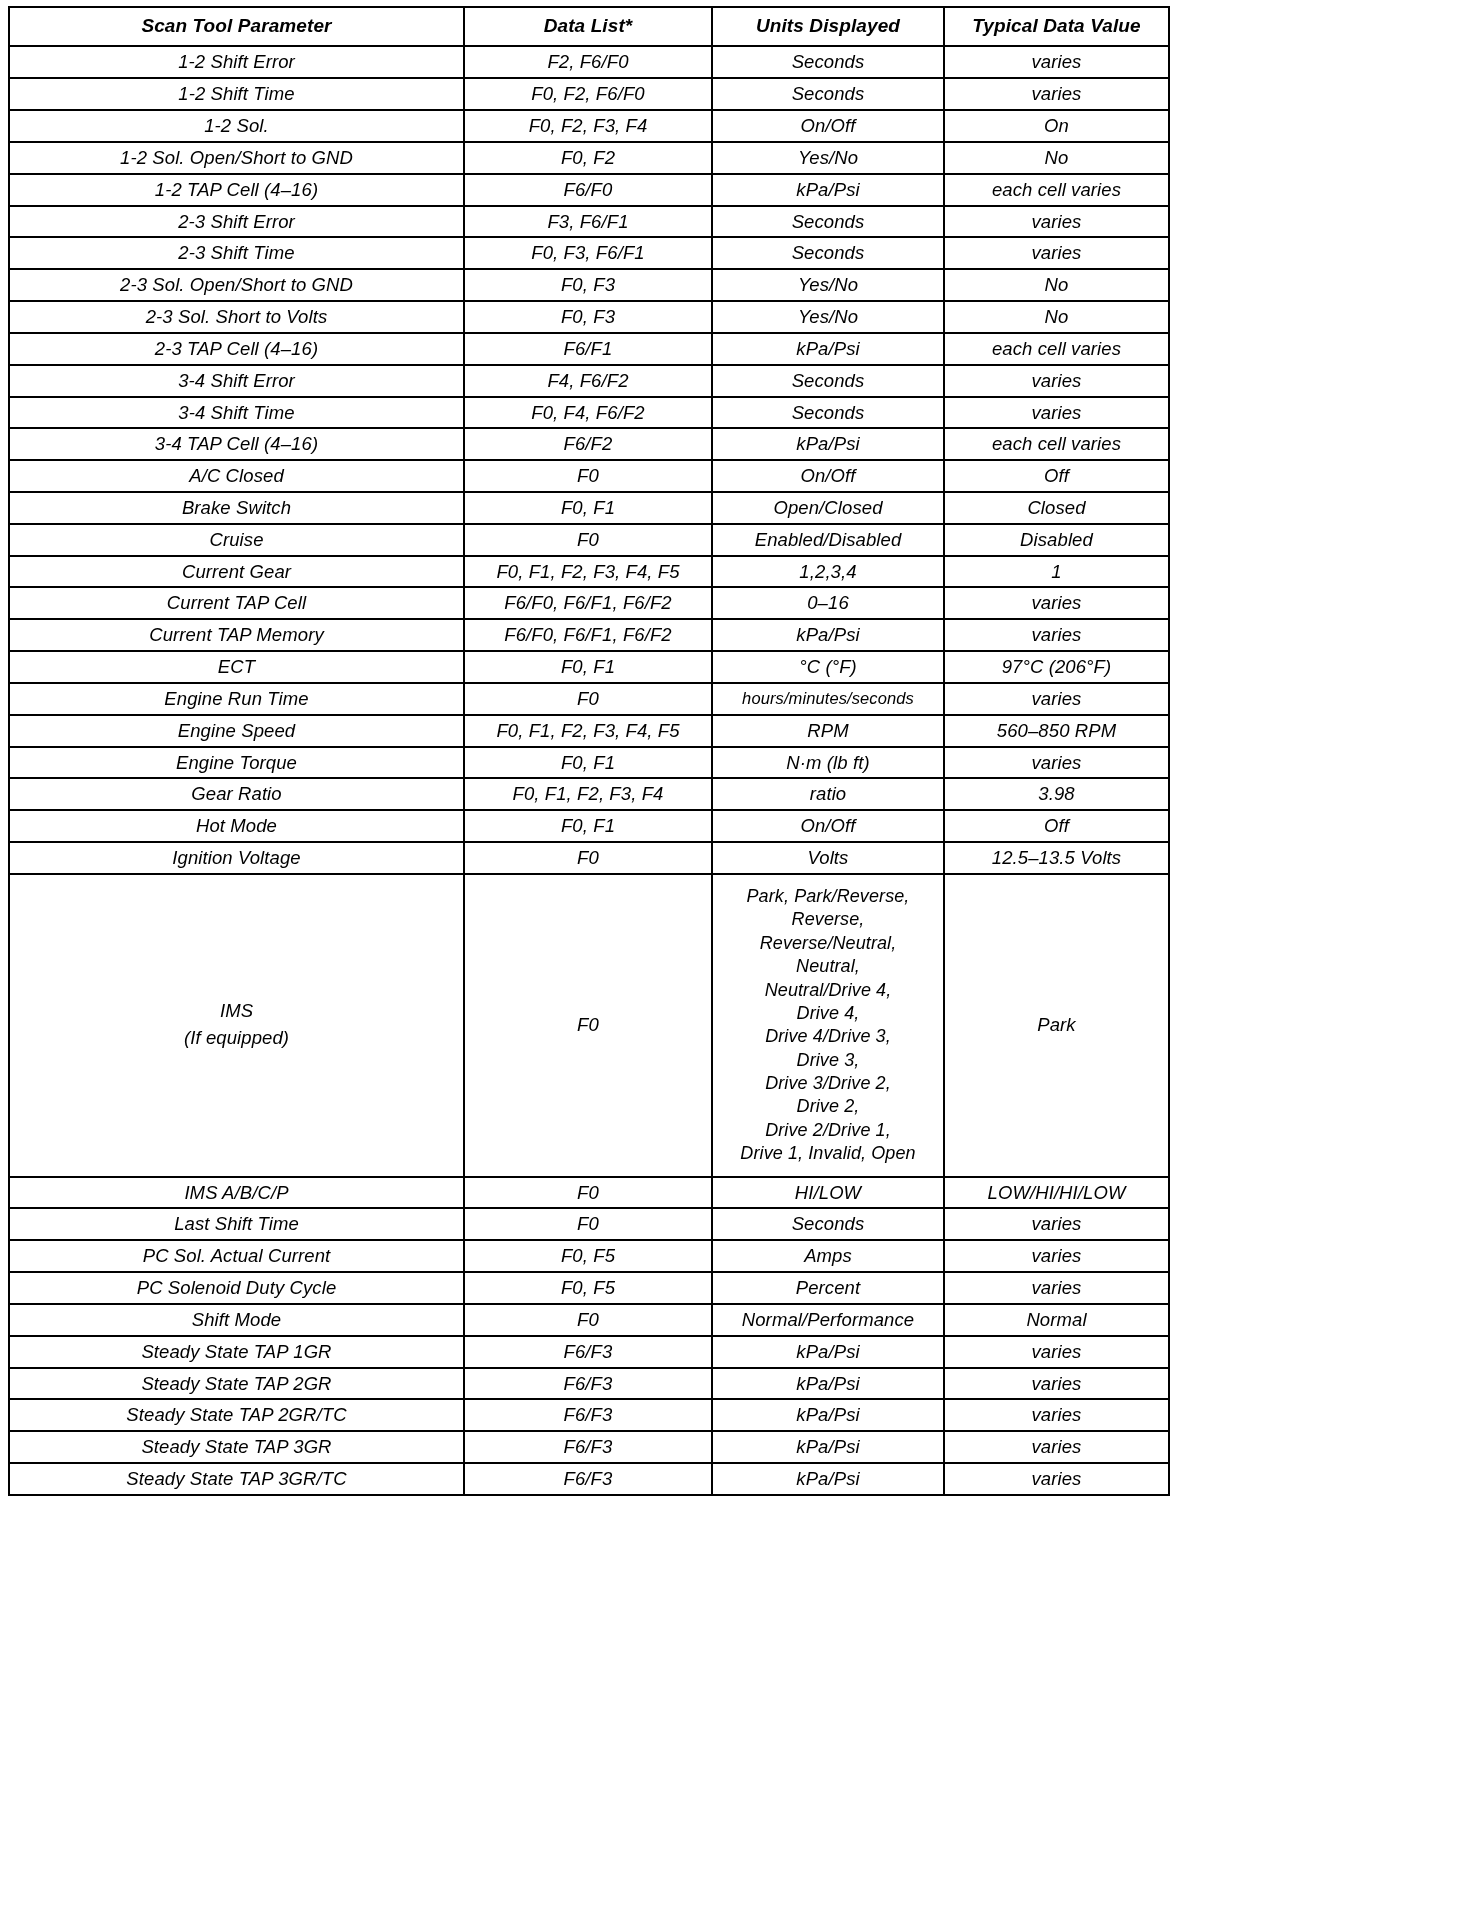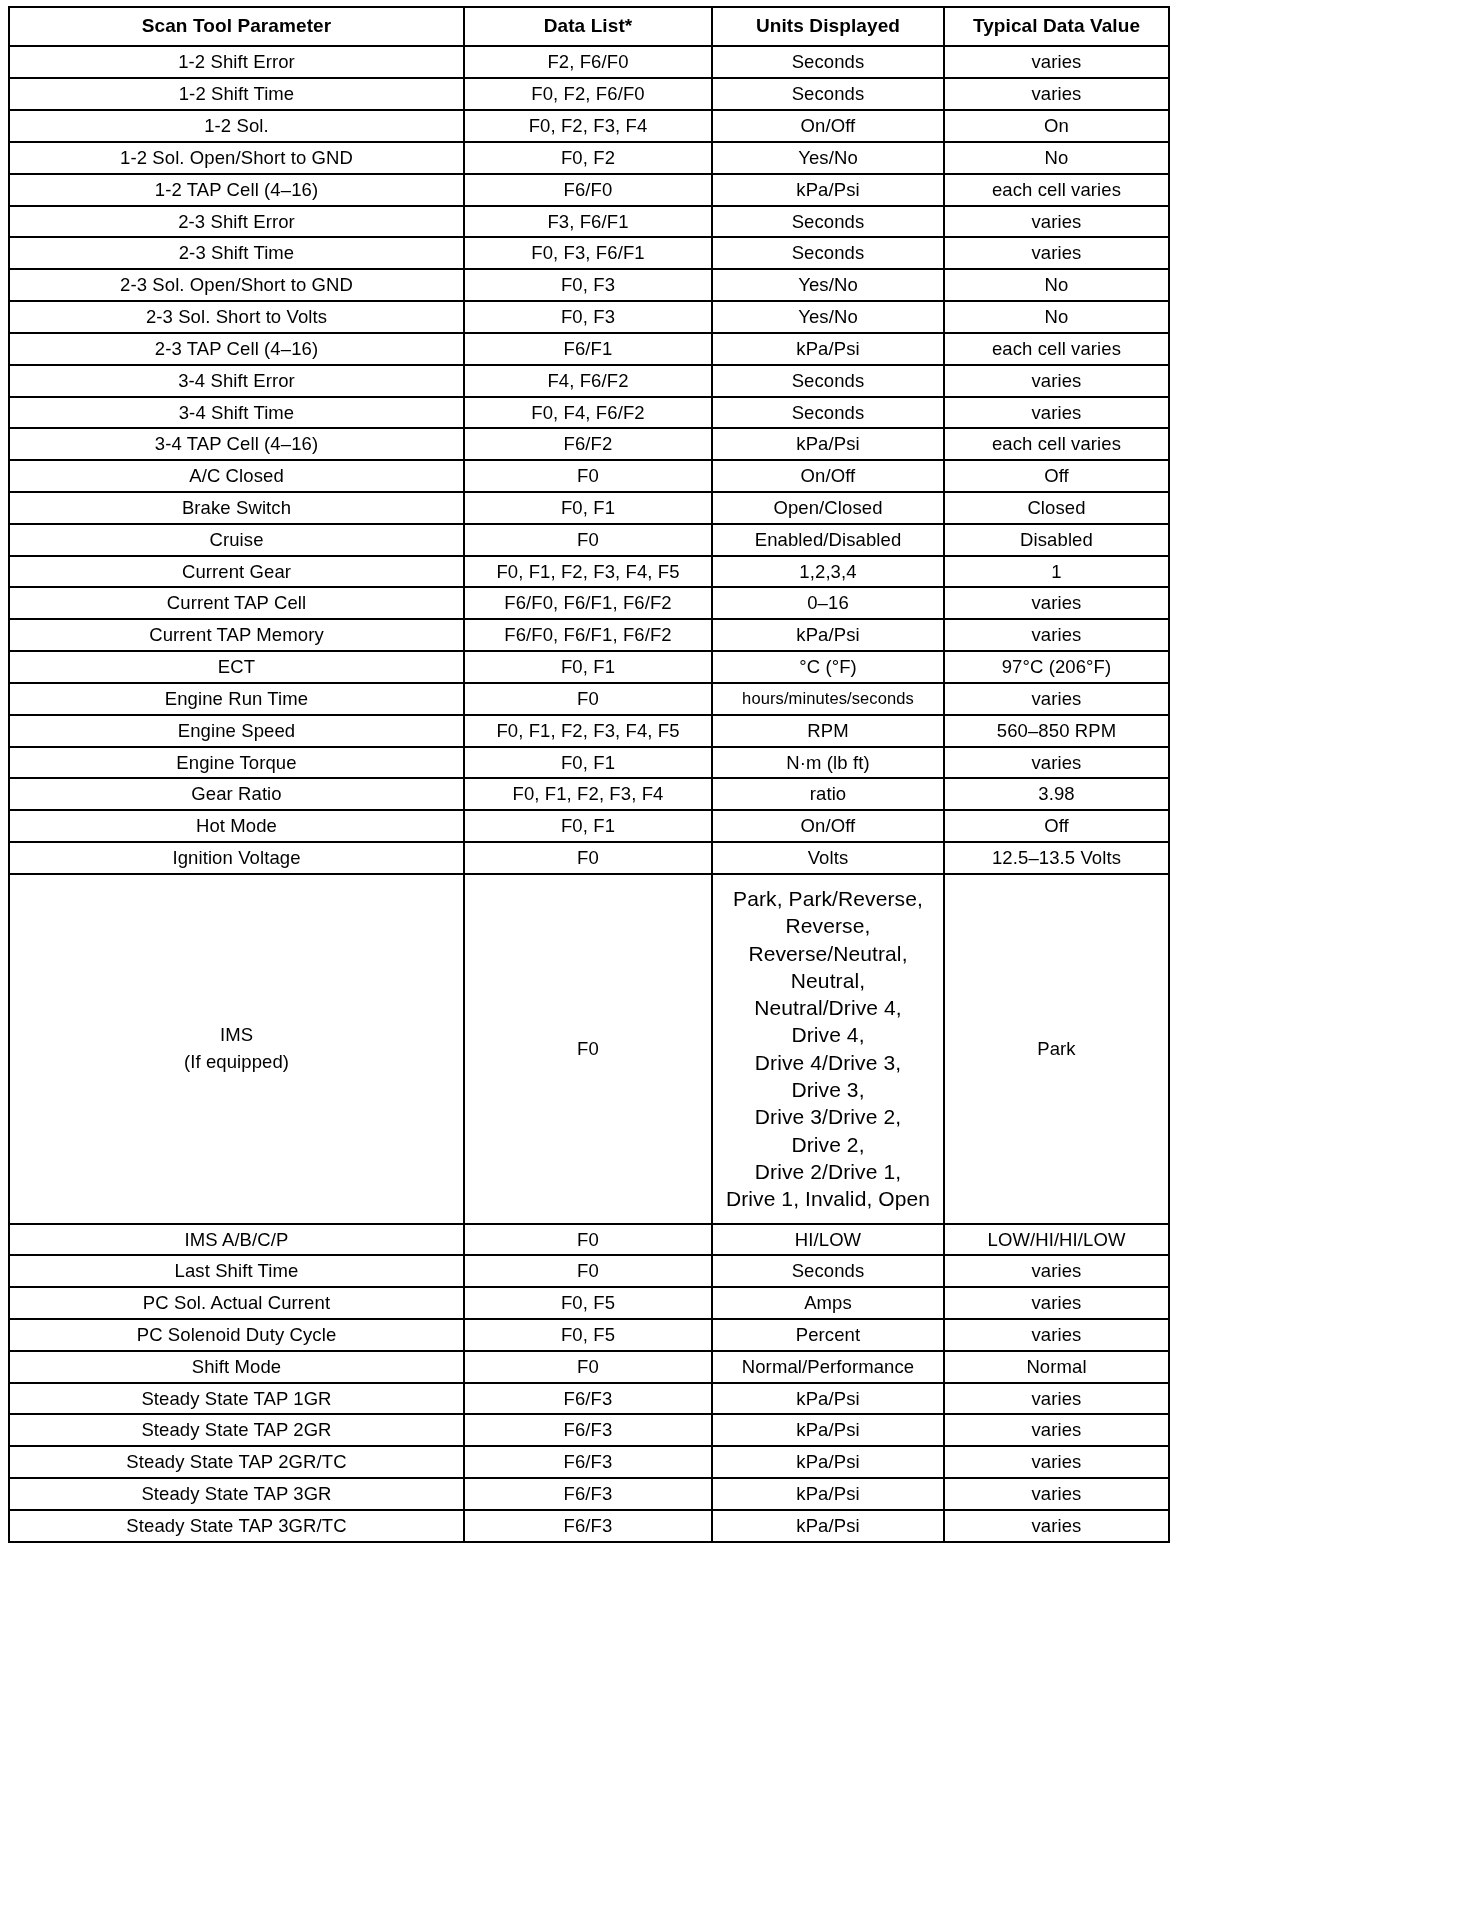--- a/index.html
+++ b/index.html
@@ -9,20 +9,21 @@
   }
   body {
     width: 1472px;
     font-family: "Liberation Sans", sans-serif;
     color: #000000;
   }
   .page {
     width: 1168px;
     box-sizing: border-box;
     padding: 6px 8px 10px 8px;
+    font-style: italic;
   }
   table.param-table {
     border-collapse: collapse;
     width: 1160px;
     margin: 0 auto;
     table-layout: fixed;
   }
   table.param-table col.c1 { width: 455px; }
   table.param-table col.c2 { width: 248px; }
   table.param-table col.c3 { width: 232px; }
@@ -40,21 +41,21 @@
   }
   table.param-table th {
     font-weight: bold;
     font-size: 19px;
     padding: 7px 4px 8px 4px;
   }
   table.param-table td.small-units {
     font-size: 16.5px;
   }
   table.param-table td.multiline {
-    font-size: 21px;
+    font-size: 18px;
     line-height: 1.30;
     padding: 10px 6px;
   }
   table.param-table td.multiline .sub {
     display: block;
   }
   table.param-table td.tall-param {
     font-size: 18.5px;
     line-height: 1.45;
   }

